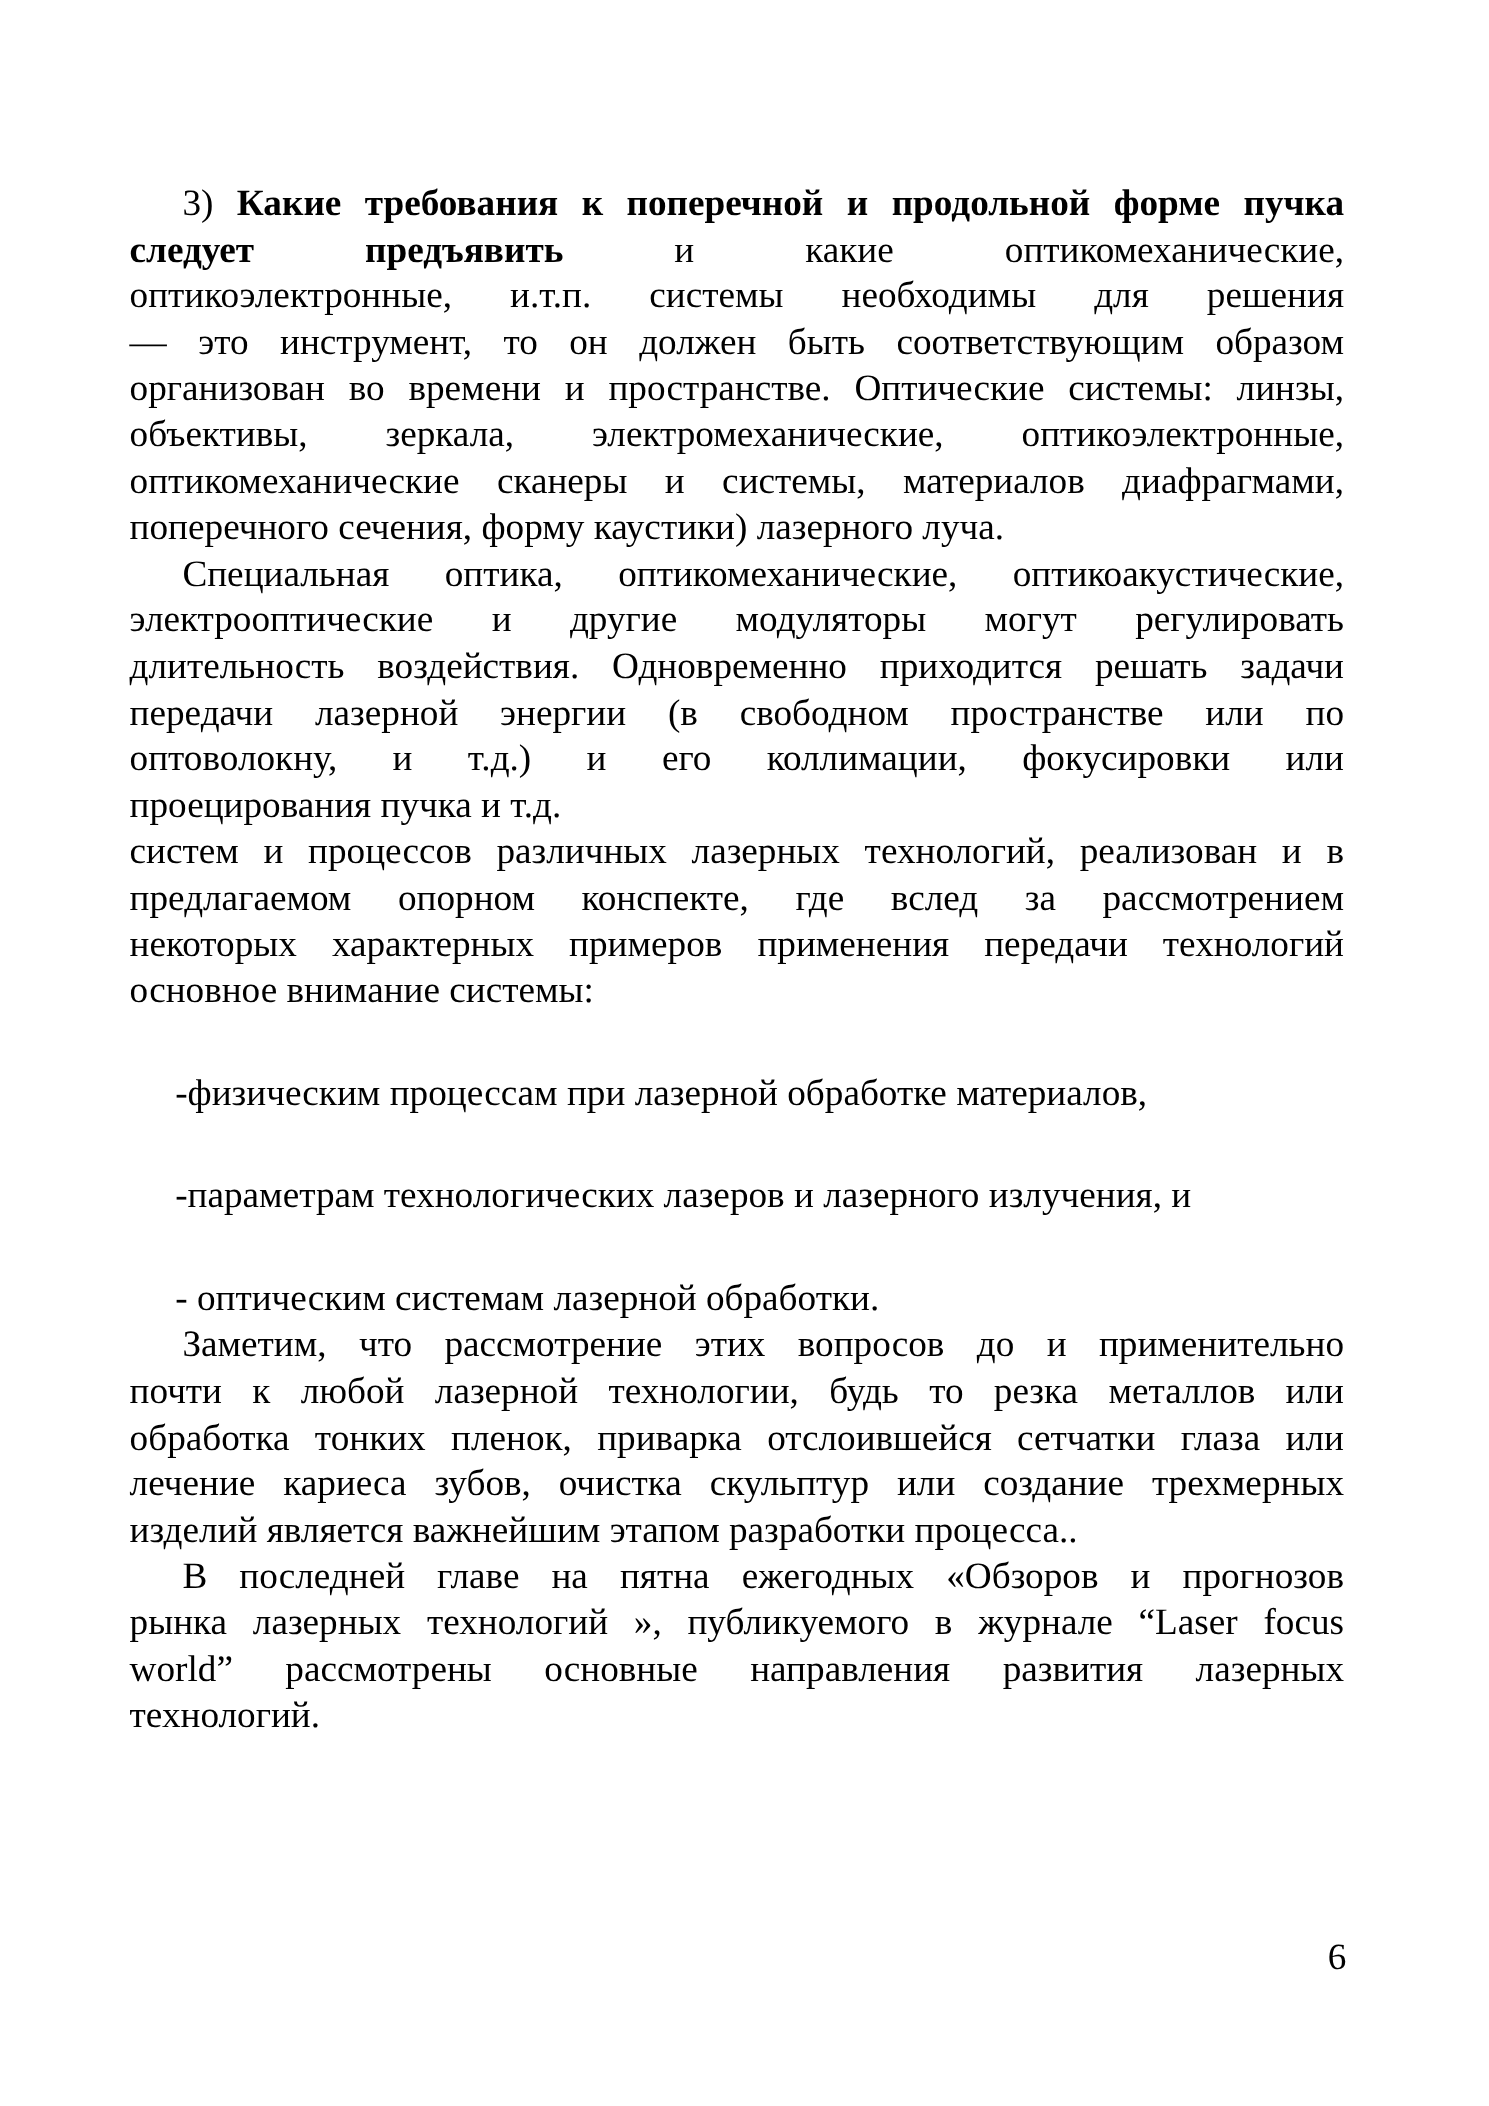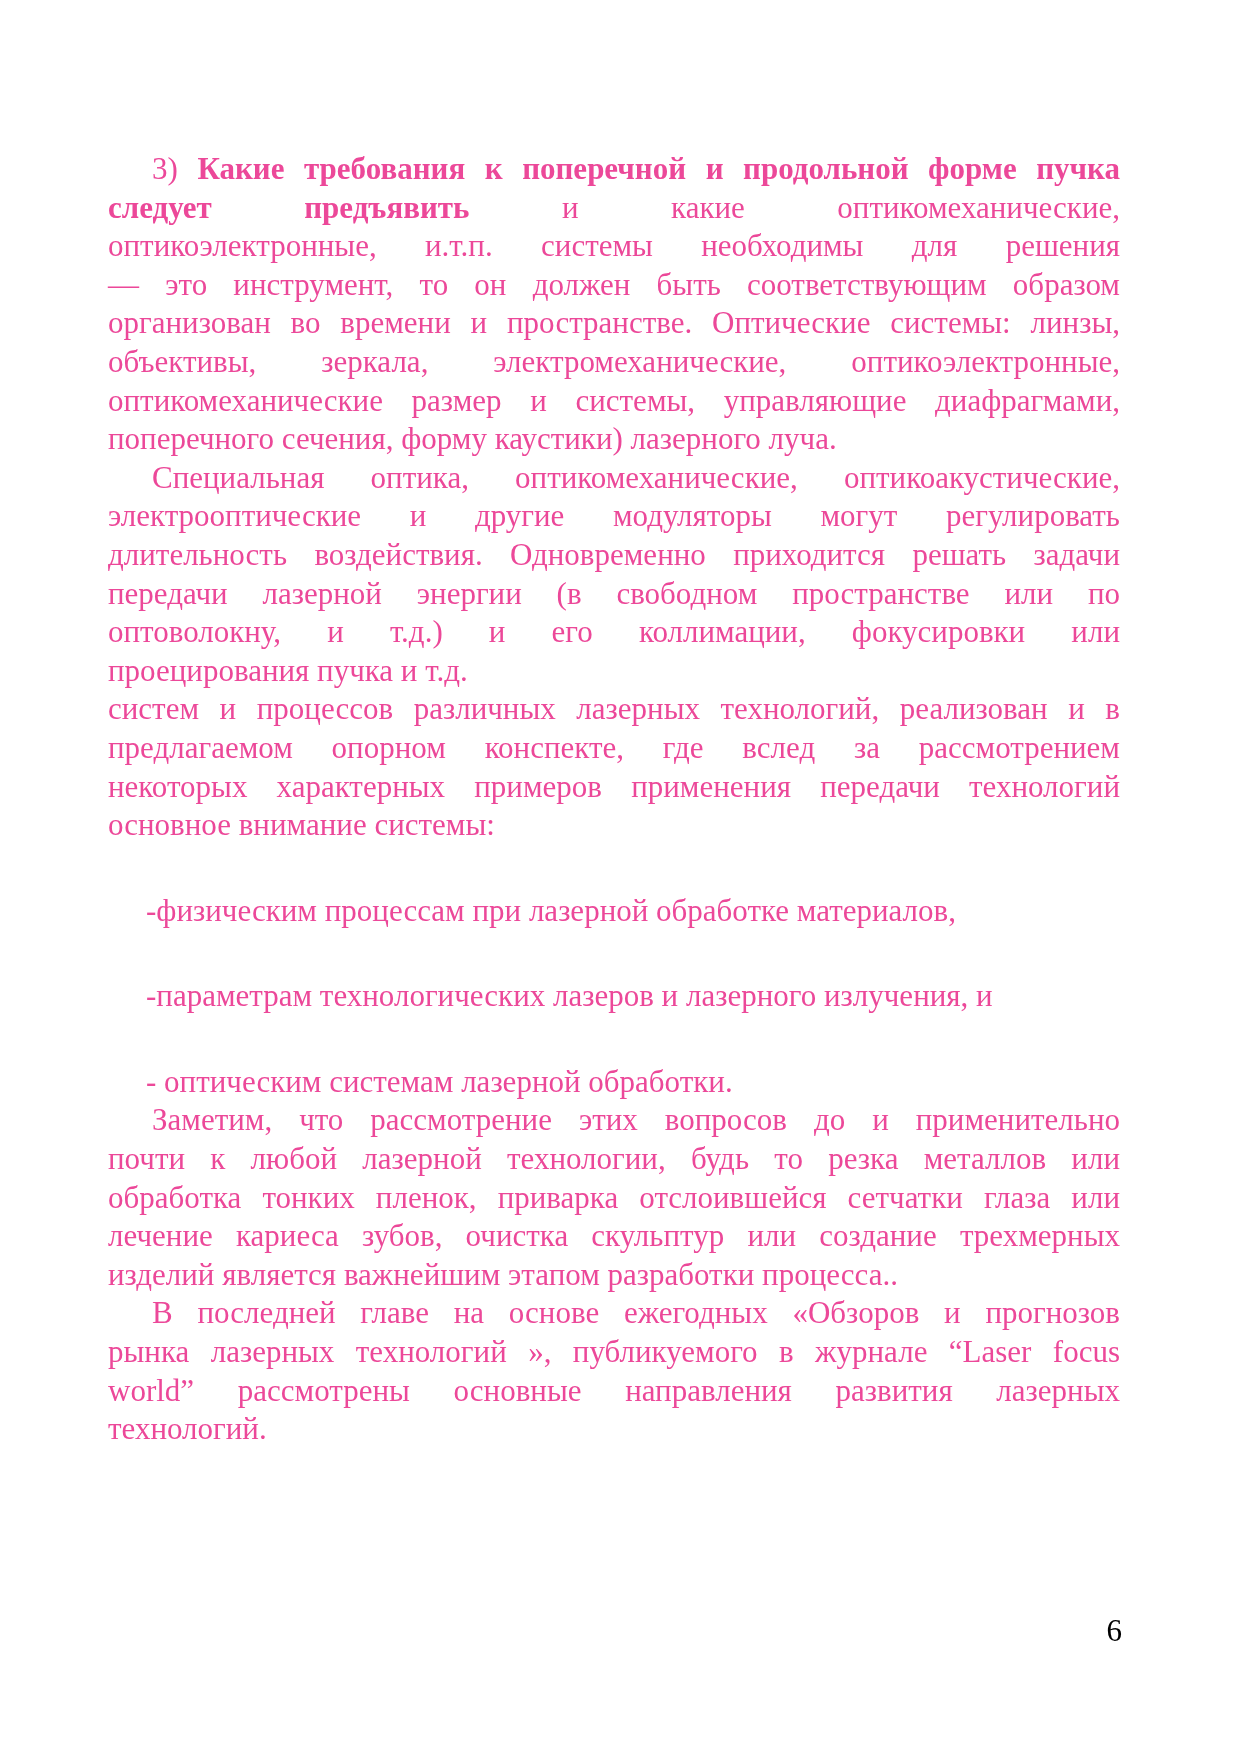--- a/index.html
+++ b/index.html
@@ -20,21 +20,21 @@
     inset: 0;
     background: #ffffff;
   }
   .doc-text {
     position: absolute;
     left: 108px;
     top: 150px;
     width: 1012px;
     font-size: 31px;
     line-height: 38.6px;
-    color: #ec4899;
+    color: #000000;
   }
   .para { margin: 0; padding: 0; }
   .line {
     text-align: justify;
     text-align-last: justify;
     white-space: normal;
   }
   .line.last { text-align-last: left; }
   .line.first-para { text-indent: 44px; }
   .line.first-list { text-indent: 38px; margin-top: 47px; }
@@ -55,21 +55,21 @@
 
 <div class="page">
   <div class="doc-text">
       <div class="para">
         <div class="line first-para"><span>3) </span><span class="bold">Какие требования к поперечной и продольной форме пучка</span></div>
         <div class="line"><span class="bold">следует предъявить </span><span>и какие оптикомеханические,</span></div>
         <div class="line"><span>оптикоэлектронные, и.т.п. системы необходимы для решения</span></div>
         <div class="line"><span>— это инструмент, то он должен быть соответствующим образом</span></div>
         <div class="line"><span>организован во времени и пространстве. Оптические системы: линзы,</span></div>
         <div class="line"><span>объективы, зеркала, электромеханические, оптикоэлектронные,</span></div>
-        <div class="line"><span>оптикомеханические размер и системы, управляющие диафрагмами,</span></div>
+        <div class="line"><span>оптикомеханические сканеры и системы, материалов диафрагмами,</span></div>
         <div class="line last"><span>поперечного сечения, форму каустики) лазерного луча.</span></div>
       </div>
       <div class="para">
         <div class="line first-para"><span>Специальная оптика, оптикомеханические, оптикоакустические,</span></div>
         <div class="line"><span>электрооптические и другие модуляторы могут регулировать</span></div>
         <div class="line"><span>длительность воздействия. Одновременно приходится решать задачи</span></div>
         <div class="line"><span>передачи лазерной энергии (в свободном пространстве или по</span></div>
         <div class="line"><span>оптоволокну, и т.д.) и его коллимации, фокусировки или</span></div>
         <div class="line last"><span>проецирования пучка и т.д.</span></div>
       </div>
@@ -89,20 +89,20 @@
         <div class="line first-list last"><span>- оптическим системам лазерной обработки.</span></div>
       </div>
       <div class="para">
         <div class="line first-para"><span>Заметим, что рассмотрение этих вопросов до и применительно</span></div>
         <div class="line"><span>почти  к любой лазерной технологии, будь то резка металлов или</span></div>
         <div class="line"><span>обработка тонких пленок, приварка отслоившейся сетчатки глаза или</span></div>
         <div class="line"><span>лечение кариеса зубов, очистка скульптур или создание трехмерных</span></div>
         <div class="line last"><span>изделий является важнейшим  этапом разработки процесса..</span></div>
       </div>
       <div class="para">
-        <div class="line first-para"><span>В последней главе на основе ежегодных «Обзоров и прогнозов</span></div>
+        <div class="line first-para"><span>В последней главе на пятна ежегодных «Обзоров и прогнозов</span></div>
         <div class="line"><span>рынка лазерных технологий », публикуемого в журнале “Laser focus</span></div>
         <div class="line"><span>world” рассмотрены основные направления развития лазерных</span></div>
         <div class="line last"><span>технологий.</span></div>
       </div>
     </div>
   <div class="page-number">6</div>
 </div>
 
 </body></html>

